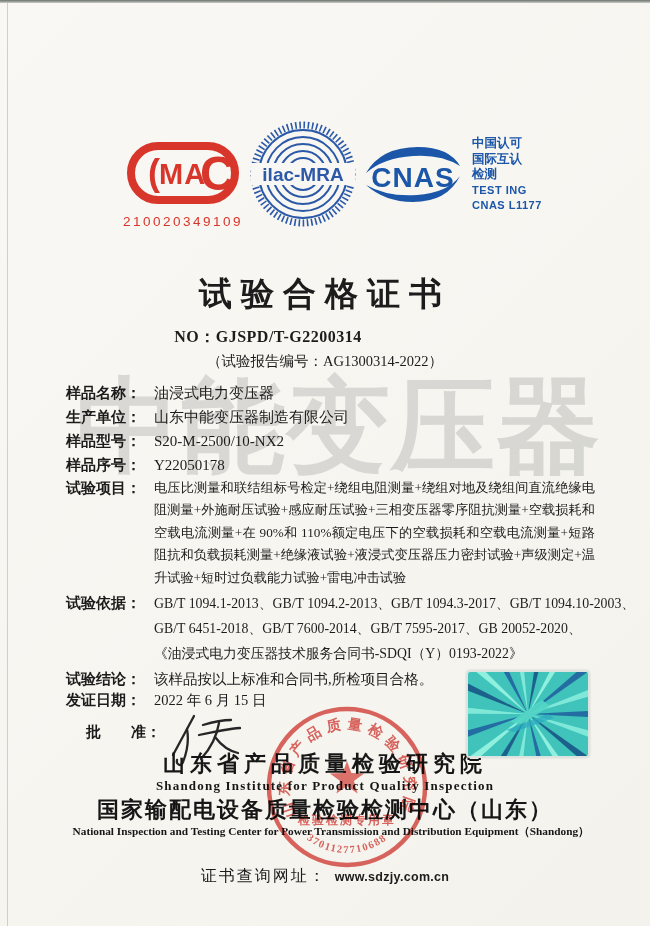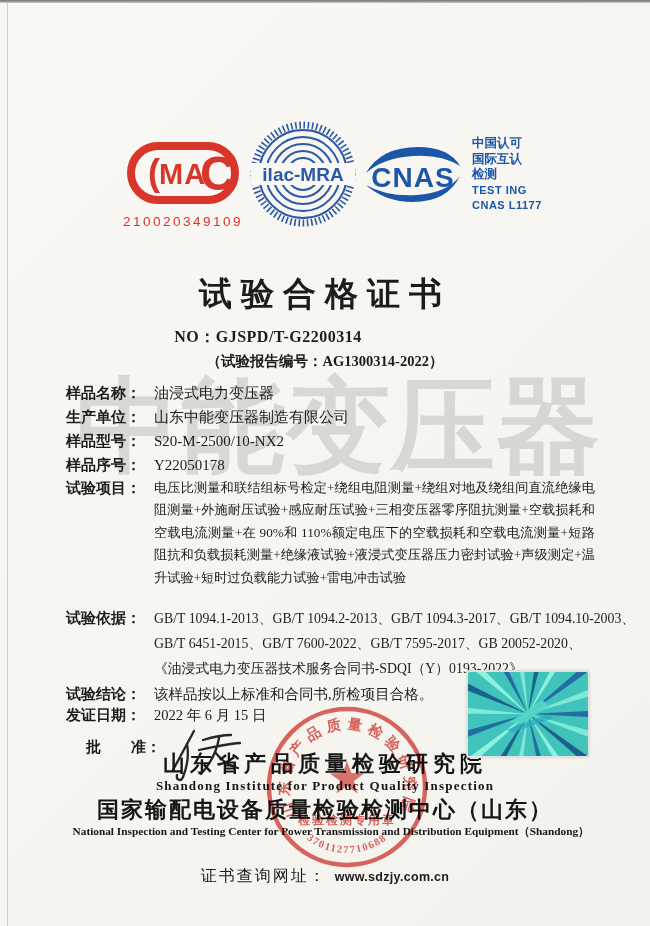--- a/index.html
+++ b/index.html
@@ -31,31 +31,31 @@
     font-family:"Liberation Sans",sans-serif;font-weight:bold;
     font-size:12.5px;line-height:15.5px;}
   .cnas-side .en{font-size:11px;letter-spacing:.5px;}
 
   
   .title{position:absolute;top:272px;left:0;width:650px;text-align:center;z-index:2;
     font-size:33px;font-weight:bold;letter-spacing:9px;}
   .cert-no{position:absolute;top:327px;left:0;width:536px;text-align:center;z-index:2;
     font-size:16px;font-weight:bold;letter-spacing:.5px;}
   .report-no{position:absolute;top:352px;left:0;width:650px;text-align:center;z-index:2;
-    font-size:14.5px;font-weight:bold;}
+    font-size:14.5px;font-weight:normal;}
 
   
   .content{position:absolute;top:381px;left:66px;width:530px;z-index:2;}
   .row{display:flex;align-items:flex-start;}
   .row-label{flex:0 0 88px;font-weight:bold;font-size:15px;line-height:24px;white-space:nowrap;}
   .row-value{font-size:15px;line-height:24px;}
   .row.simple{height:24px;}
   .items-value{width:441px;font-size:13.2px;line-height:22.4px;
     text-align:justify;text-align-last:left;}
-  .basis-block{margin-top:17px;}
+  .basis-block{margin-top:2px;}
   .basis-line{font-size:13.8px;line-height:25px;white-space:nowrap;}
   .row.tight .row-label{line-height:21px;}
   .row.tight .row-value{font-size:14.5px;line-height:21px;}
   .approve-row{margin-top:9px;position:relative;height:48px;margin-left:20px;}
   .sig{position:absolute;left:82px;top:-10px;}
 
   
   .hologram{position:absolute;left:466px;top:670px;z-index:4;
     border:2px solid #dde4df;border-radius:4px;box-shadow:0 0 2px rgba(0,0,0,.15);}
 
@@ -155,21 +155,21 @@
 
     <div class="row">
       <span class="row-label" style="line-height:22.4px">试验项目：</span>
       <span class="row-value items-value">电压比测量和联结组标号检定+绕组电阻测量+绕组对地及绕组间直流绝缘电阻测量+外施耐压试验+感应耐压试验+三相变压器零序阻抗测量+空载损耗和空载电流测量+在 90%和 110%额定电压下的空载损耗和空载电流测量+短路阻抗和负载损耗测量+绝缘液试验+液浸式变压器压力密封试验+声级测定+温升试验+短时过负载能力试验+雷电冲击试验</span>
     </div>
 
     <div class="row basis-block">
       <span class="row-label" style="line-height:25px">试验依据：</span>
       <span class="row-value" style="line-height:25px">
         <div class="basis-line">GB/T 1094.1-2013、GB/T 1094.2-2013、GB/T 1094.3-2017、GB/T 1094.10-2003、</div>
-        <div class="basis-line">GB/T 6451-2015、GB/T 7600-2022、GB/T 7595-2017、GB 20052-2020、</div>
+        <div class="basis-line">GB/T 6451-2018、GB/T 7600-2014、GB/T 7595-2017、GB 20052-2020、</div>
         <div class="basis-line">《油浸式电力变压器技术服务合同书-SDQI（Y）0193-2022》</div>
       </span>
     </div>
 
     <div class="row tight" style="margin-top:3px">
       <span class="row-label">试验结论：</span>
       <span class="row-value">该样品按以上标准和合同书,所检项目合格。</span>
     </div>
     <div class="row tight">
       <span class="row-label">发证日期：</span>

